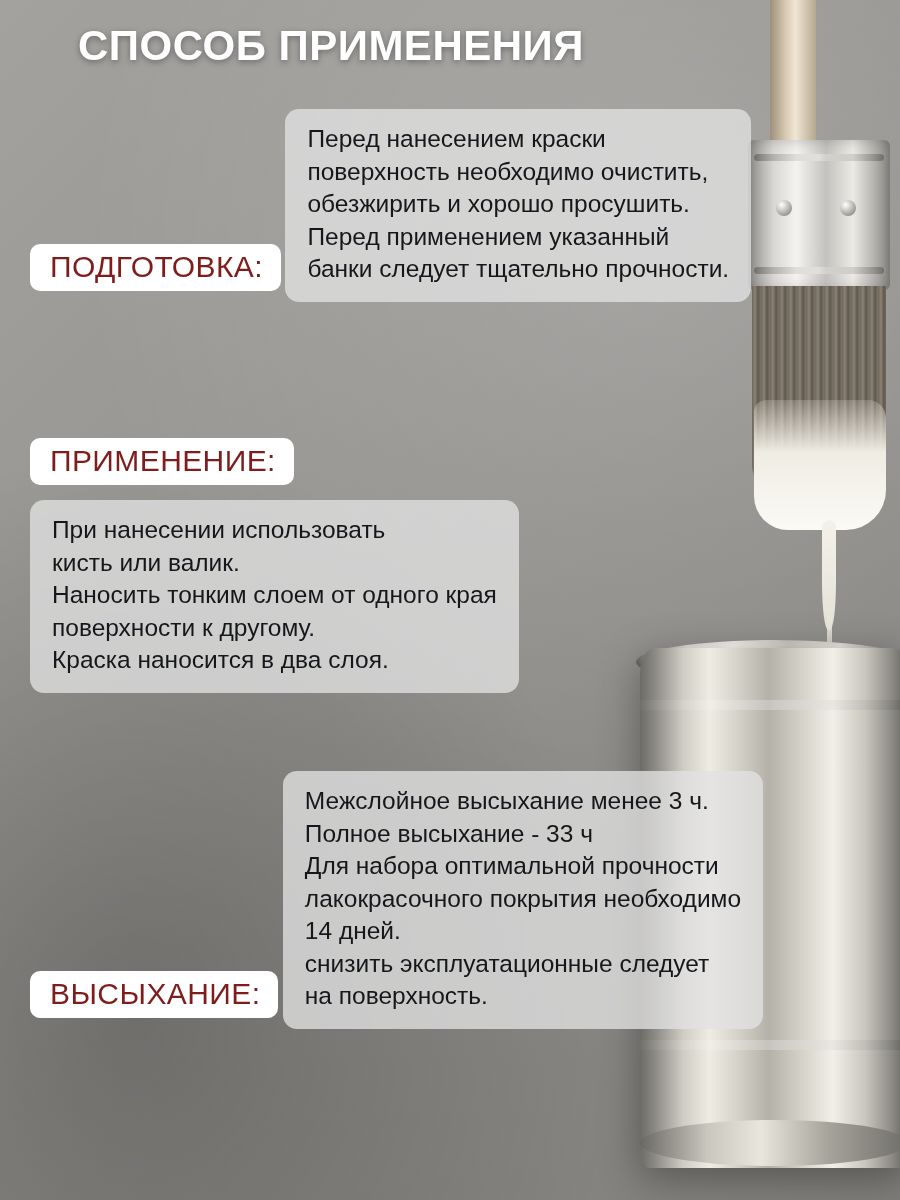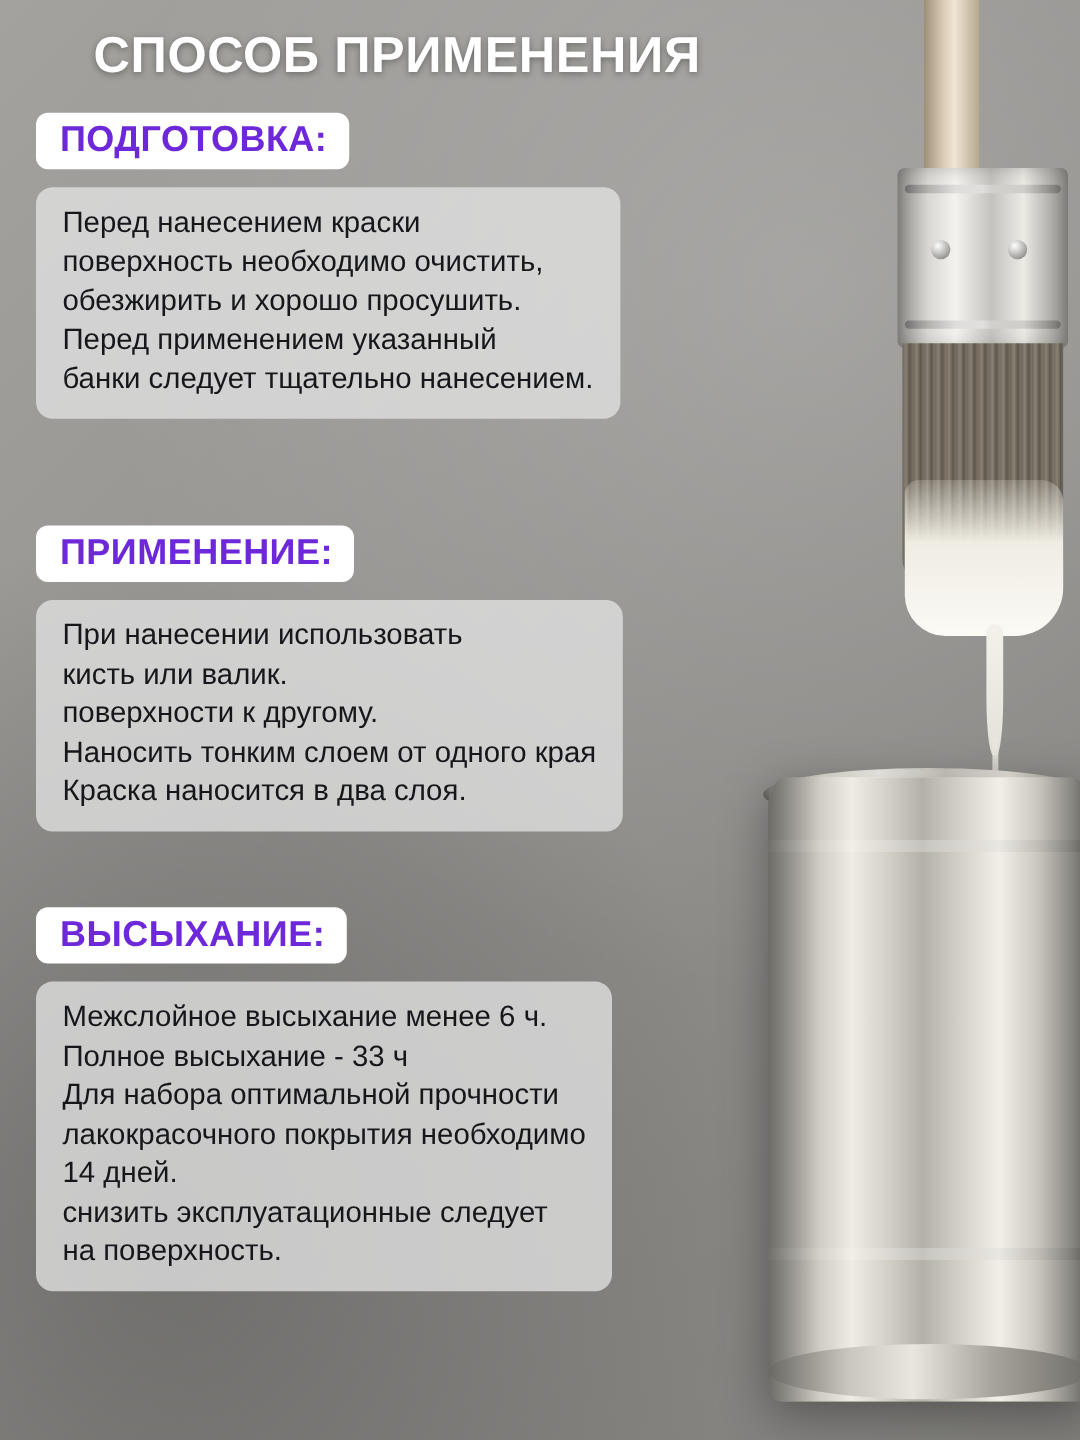--- a/index.html
+++ b/index.html
@@ -181,23 +181,23 @@
     letter-spacing: 0.5px;
     text-shadow: 0 2px 6px rgba(0,0,0,0.35);
     white-space: nowrap;
   }
 
   .section { position: absolute; left: 30px; }
 
   .section-head {
     display: inline-block;
     background: #ffffff;
-    color: #6d28d9;
+    color: #7f1d1d;
     font-size: 30px;
-    font-weight: bold;
+    font-weight: normal;
     letter-spacing: 0.4px;
     padding: 6px 18px 7px 20px;
     border-radius: 10px;
     white-space: nowrap;
   }
 
   .card {
     margin-top: 15px;
     background: rgba(226,226,226,0.78);
     border-radius: 14px;
@@ -246,39 +246,39 @@
 
     <div class="main-title">СПОСОБ ПРИМЕНЕНИЯ</div>
 
     <div class="section s1">
       <div class="section-head">ПОДГОТОВКА:</div>
       <div class="card">
         <p><span>Перед нанесением краски</span></p>
         <p><span>поверхность  необходимо  </span><b>очистить,</b></p>
         <p><b>обезжирить  и  хорошо  просушить.</b></p>
         <p><span>Перед применением указанный</span></p>
-        <p><span>банки следует </span><b>тщательно нанесением.</b></p>
+        <p><span>банки следует </span><b>тщательно прочности.</b></p>
       </div>
     </div>
 
     <div class="section s2">
       <div class="section-head">ПРИМЕНЕНИЕ:</div>
       <div class="card">
         <p><span>При нанесении использовать</span></p>
         <p><b>кисть или валик.</b></p>
+        <p><span>Наносить тонким слоем от одного края</span></p>
         <p><span>поверхности к другому.</span></p>
-        <p><span>Наносить тонким слоем от одного края</span></p>
         <p><span>Краска наносится в </span><b>два слоя.</b></p>
       </div>
     </div>
 
     <div class="section s3">
       <div class="section-head">ВЫСЫХАНИЕ:</div>
       <div class="card">
-        <p><span>Межслойное высыхание менее 6 ч.</span></p>
+        <p><span>Межслойное высыхание менее 3 ч.</span></p>
         <p><span>Полное высыхание - 33 ч</span></p>
         <p><span>Для набора оптимальной прочности</span></p>
         <p><span>лакокрасочного покрытия необходимо</span></p>
         <p><b>14 дней.</b></p>
         <p><span>снизить эксплуатационные следует</span></p>
         <p><span>на поверхность.</span></p>
       </div>
     </div>
 
   </div>

